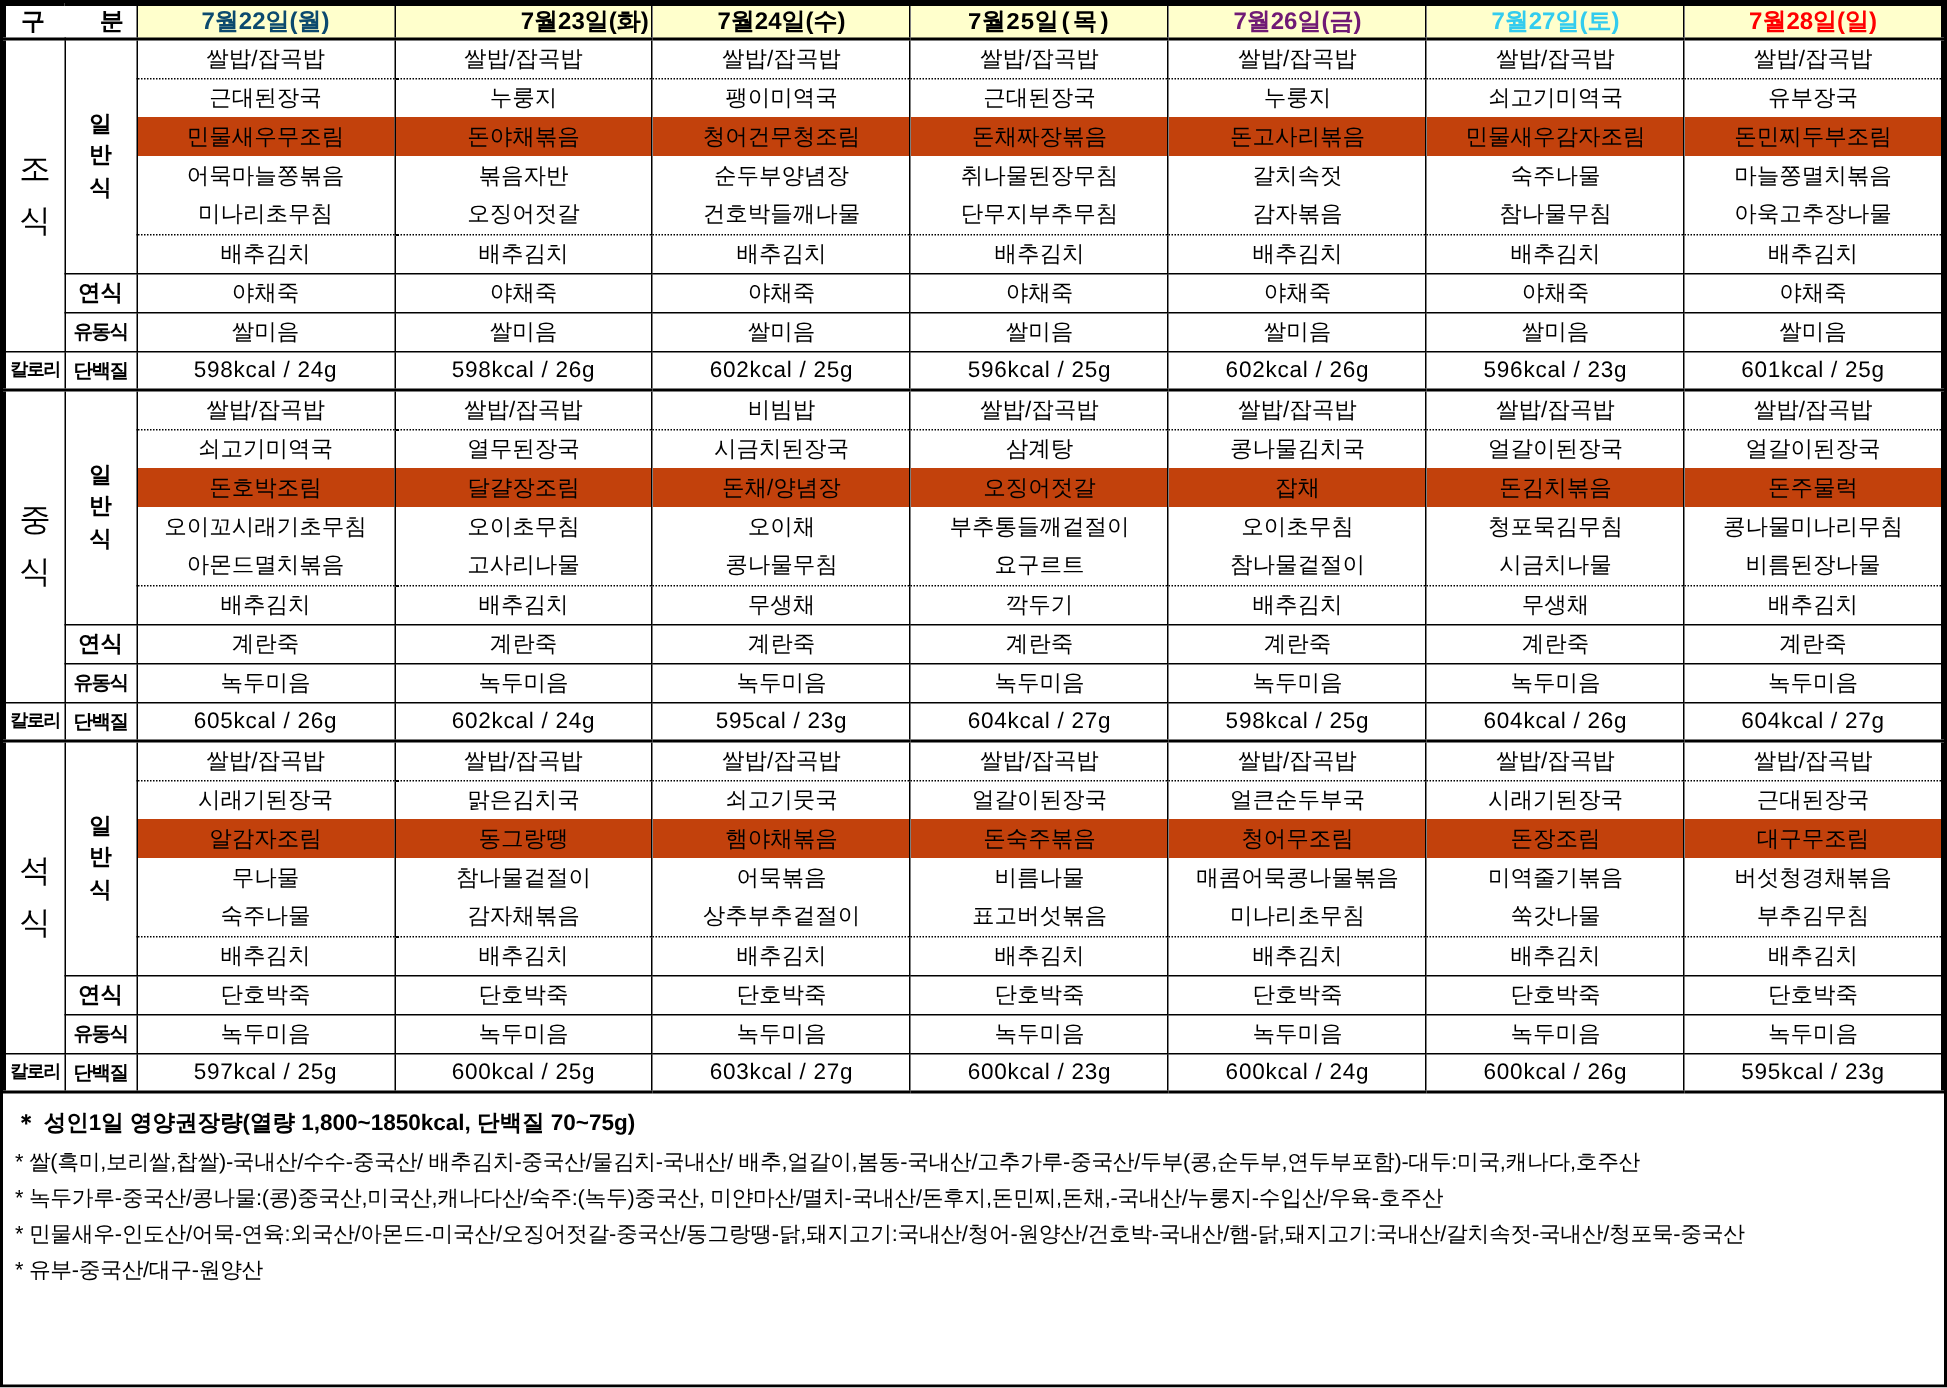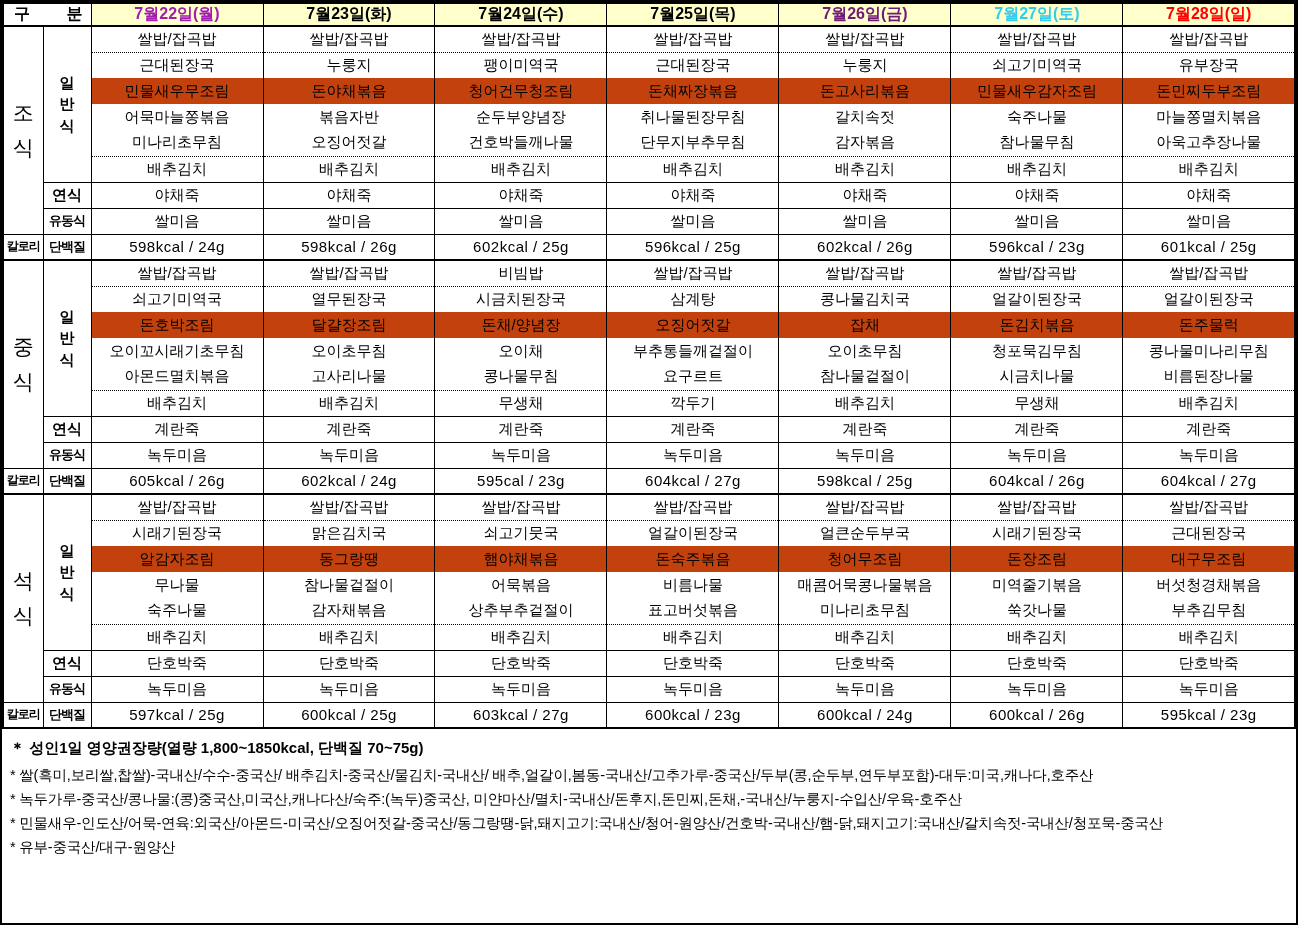--- a/index.html
+++ b/index.html
@@ -80,24 +80,24 @@
         <col>
         <col>
         <col>
         <col>
         <col>
         <col>
     </colgroup>
     <thead>
       <tr>
         <th colspan="2" class="category-header">구 분</th>
-        <th class="day-header" style="color: #a21caf;">7월22일(월)</th>
-        <th class="day-header" style="color: rgb(0, 0, 0);">7월23일(화)</th>
+        <th class="day-header" style="color: #0c4a6e;">7월22일(월)</th>
+        <th class="day-header" style="color: rgb(0, 0, 0); text-align: right;">7월23일(화)</th>
         <th class="day-header" style="color: rgb(0, 0, 0);">7월24일(수)</th>
-        <th class="day-header" style="color: rgb(0, 0, 0);">7월25일(목)</th>
+        <th class="day-header" style="color: rgb(0, 0, 0); font-family: Liberation Mono, monospace;">7월25일(목)</th>
         <th class="day-header" style="color: #701a75;">7월26일(금)</th>
         <th class="day-header" style="color: rgb(51, 204, 238);">7월27일(토)</th>
         <th class="day-header" style="color: rgb(255, 0, 0);">7월28일(일)</th>
       </tr>
     </thead>
     <tbody>
         <tr class="menu-row menu-row-0">
           <td class="meal-label vert" rowspan="8">조
 식</td>
           <td class="type-label vert" rowspan="6">일

